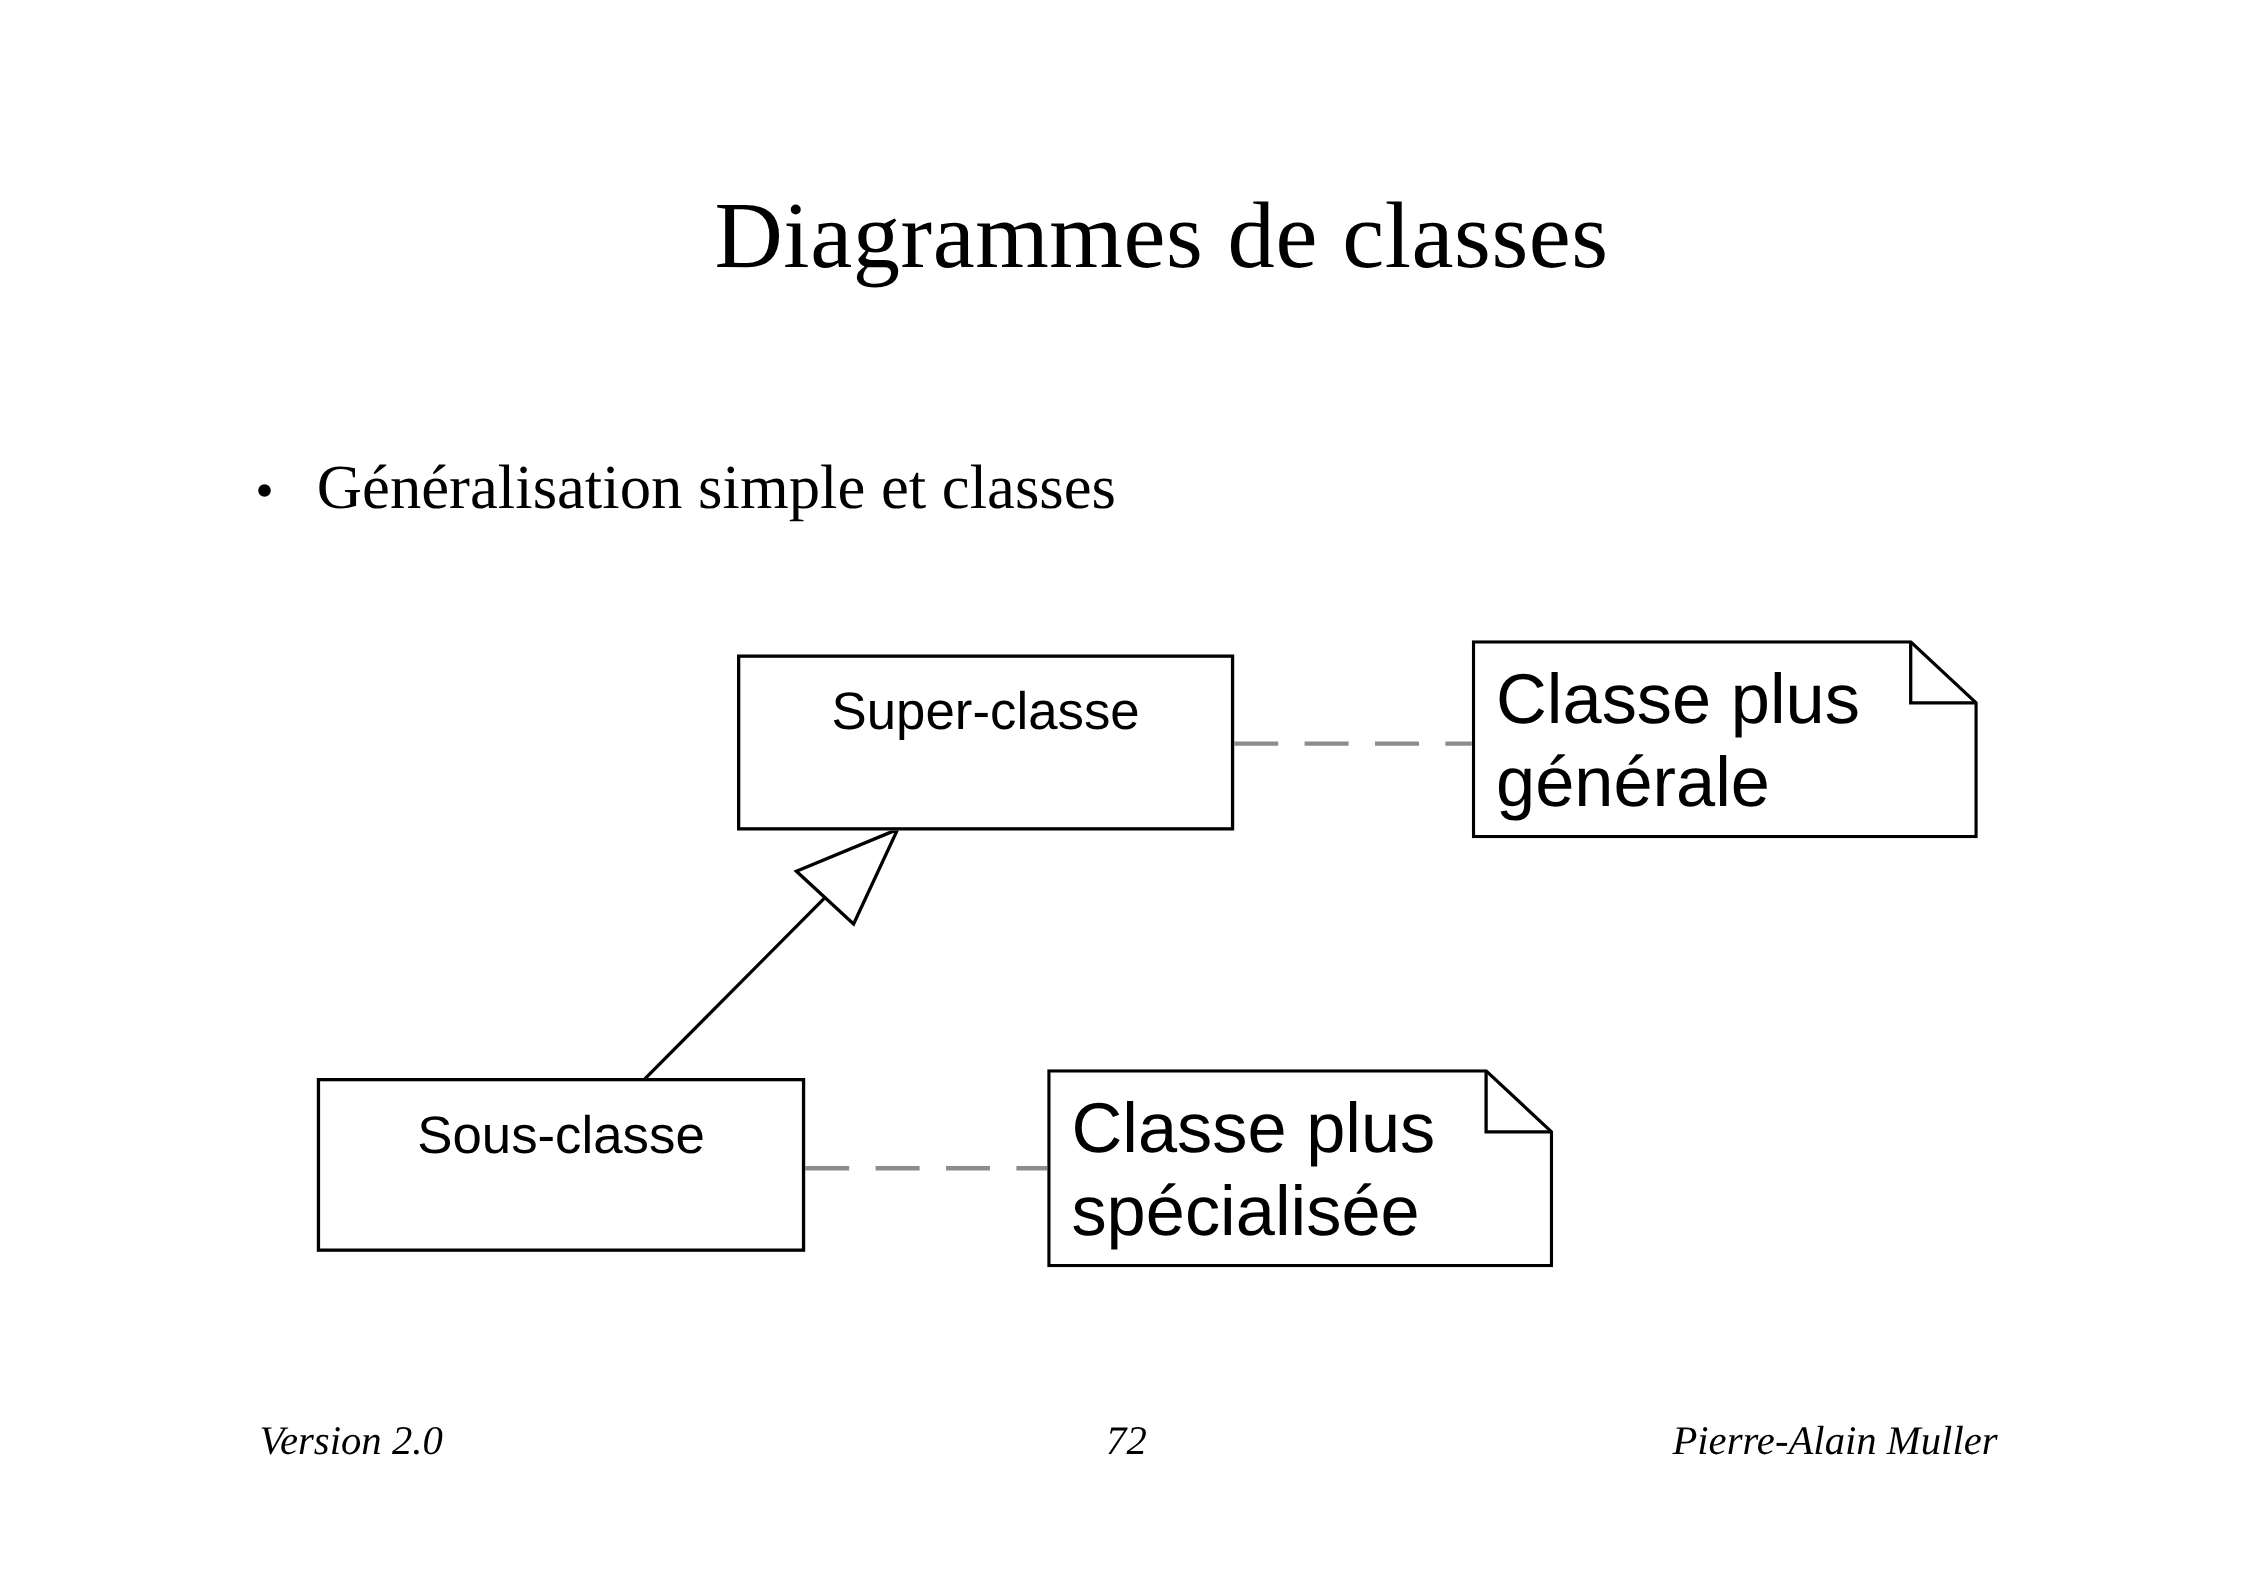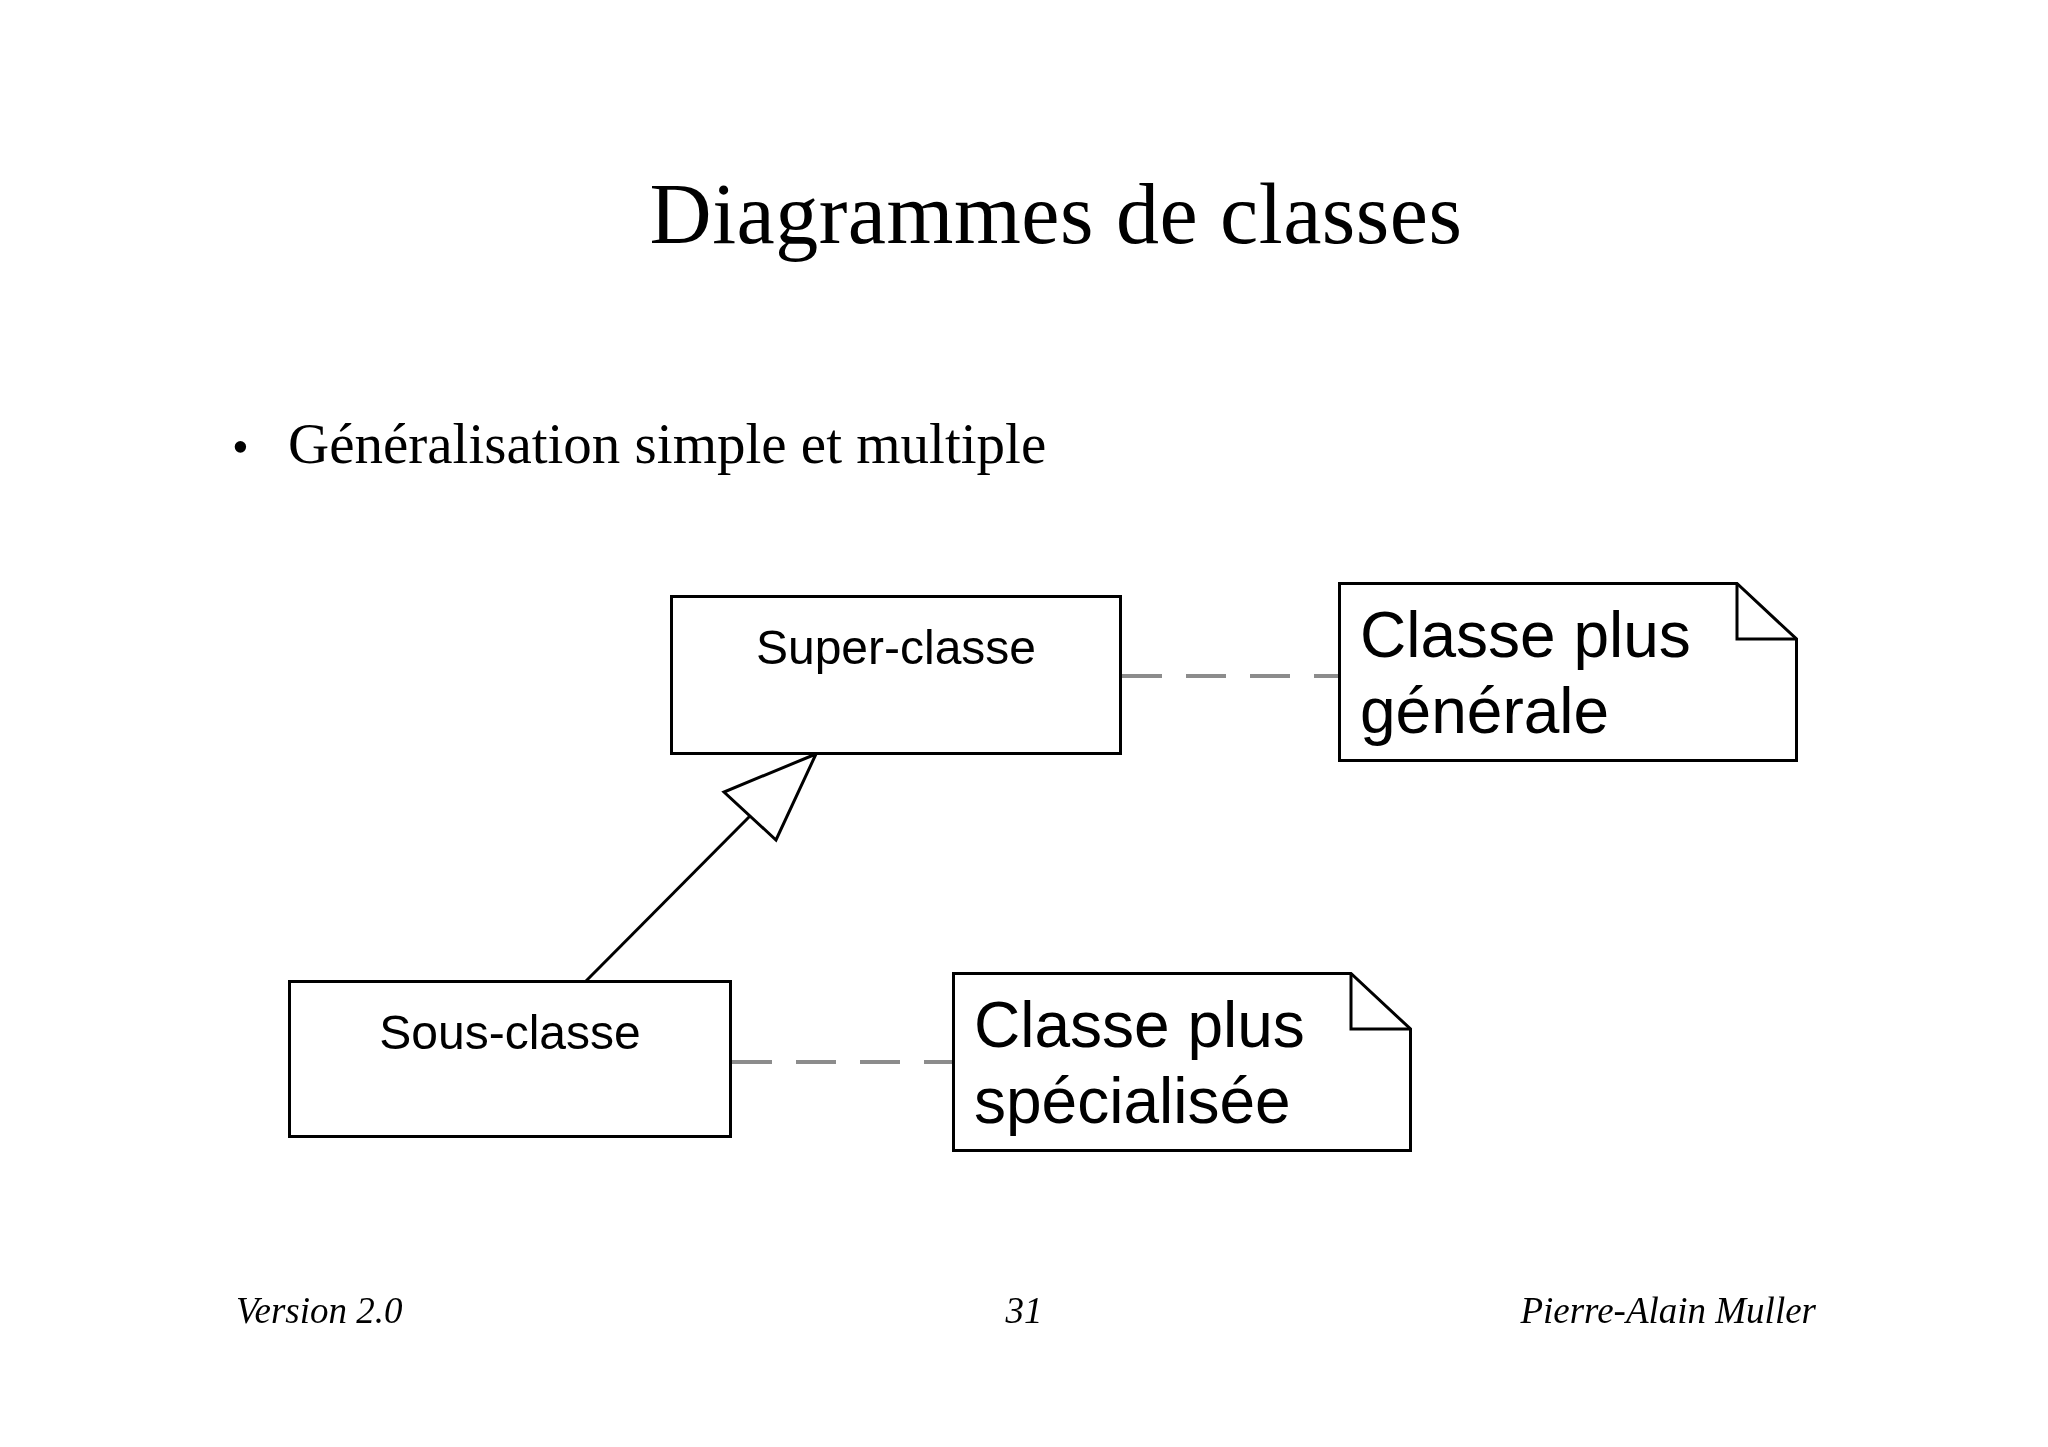--- a/index.html
+++ b/index.html
@@ -142,21 +142,21 @@
 </style>
 </head>
 <body>
 
 <div id="slide">
 
   <div id="title">Diagrammes de classes</div>
 
   <div id="bullet-row">
     <span class="bullet-glyph">•</span>
-    <span class="bullet-text">Généralisation simple et multiple</span>
+    <span class="bullet-text">Généralisation simple et classes</span>
   </div>
 
   <svg id="diagram" viewBox="0 0 2048 1447" width="2048" height="1447">
 
     <line x1="586" y1="981" x2="752" y2="814" stroke="#000000" stroke-width="3"></line>
 
     <polygon points="816,754 724,792 776,840" fill="#ffffff" stroke="#000000" stroke-width="3"></polygon>
 
     <line x1="1122" y1="676" x2="1338" y2="676" stroke="#8c8c8c" stroke-width="4" stroke-dasharray="40 24"></line>
 
@@ -183,16 +183,16 @@
   <div id="note-specialisee" class="note">
     <svg class="note-svg" width="460" height="180" viewBox="0 0 460 180">
       <path d="M1.5,1.5 L399,1.5 L458.5,57 L458.5,178.5 L1.5,178.5 Z" fill="#ffffff" stroke="#000000" stroke-width="3"></path>
       <path d="M399,1.5 L399,57 L458.5,57" fill="none" stroke="#000000" stroke-width="3"></path>
     </svg>
     <div class="note-text">Classe plus
 spécialisée</div>
   </div>
 
   <div id="footer-version" class="footer-text">Version 2.0</div>
-  <div id="footer-page" class="footer-text">31</div>
+  <div id="footer-page" class="footer-text">72</div>
   <div id="footer-author" class="footer-text">Pierre-Alain Muller</div>
 
 </div>
 
 </body></html>

